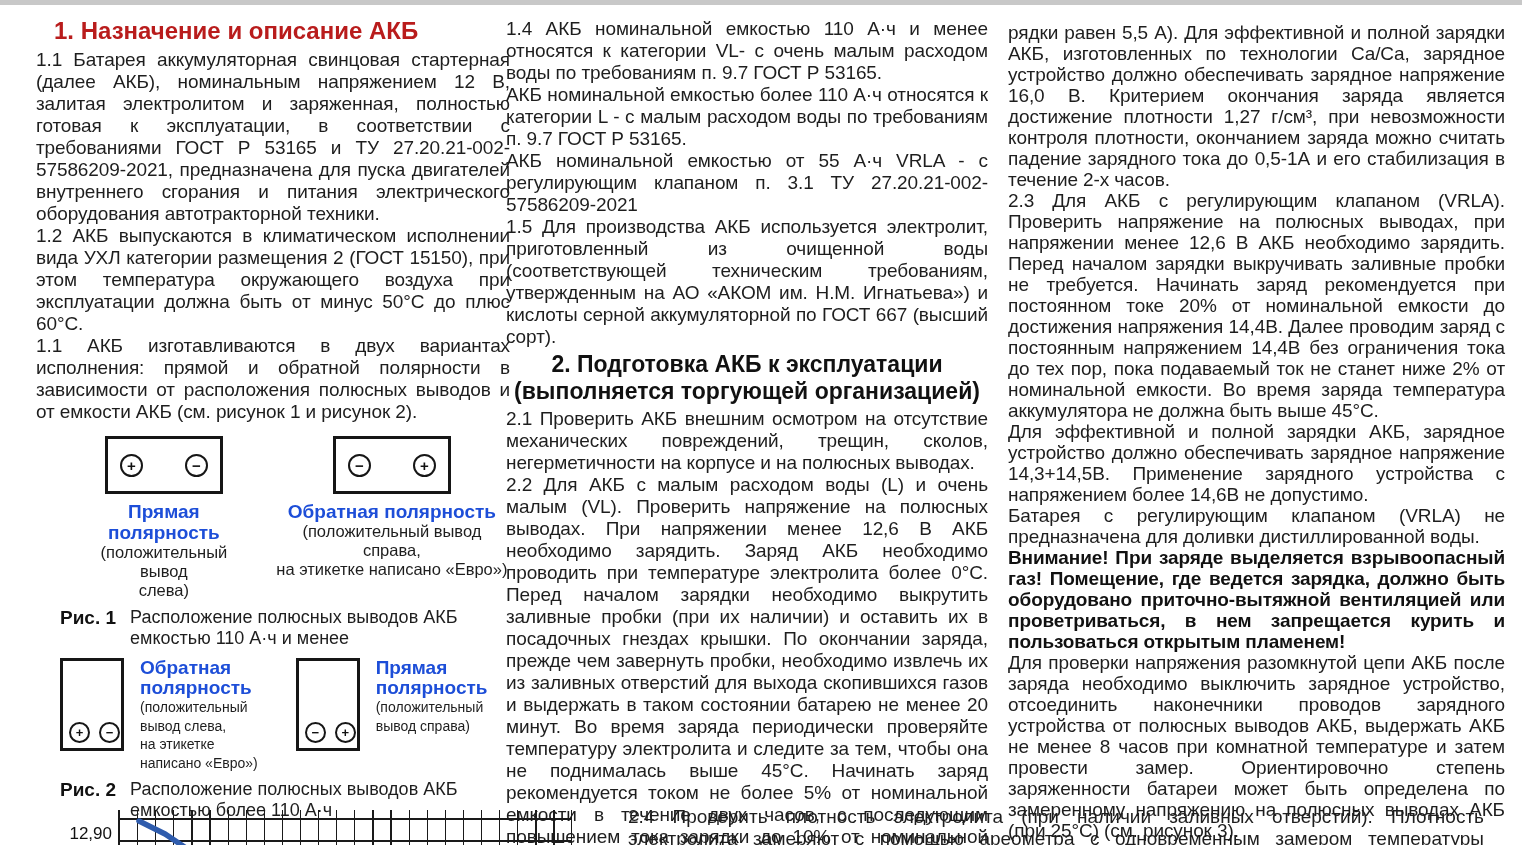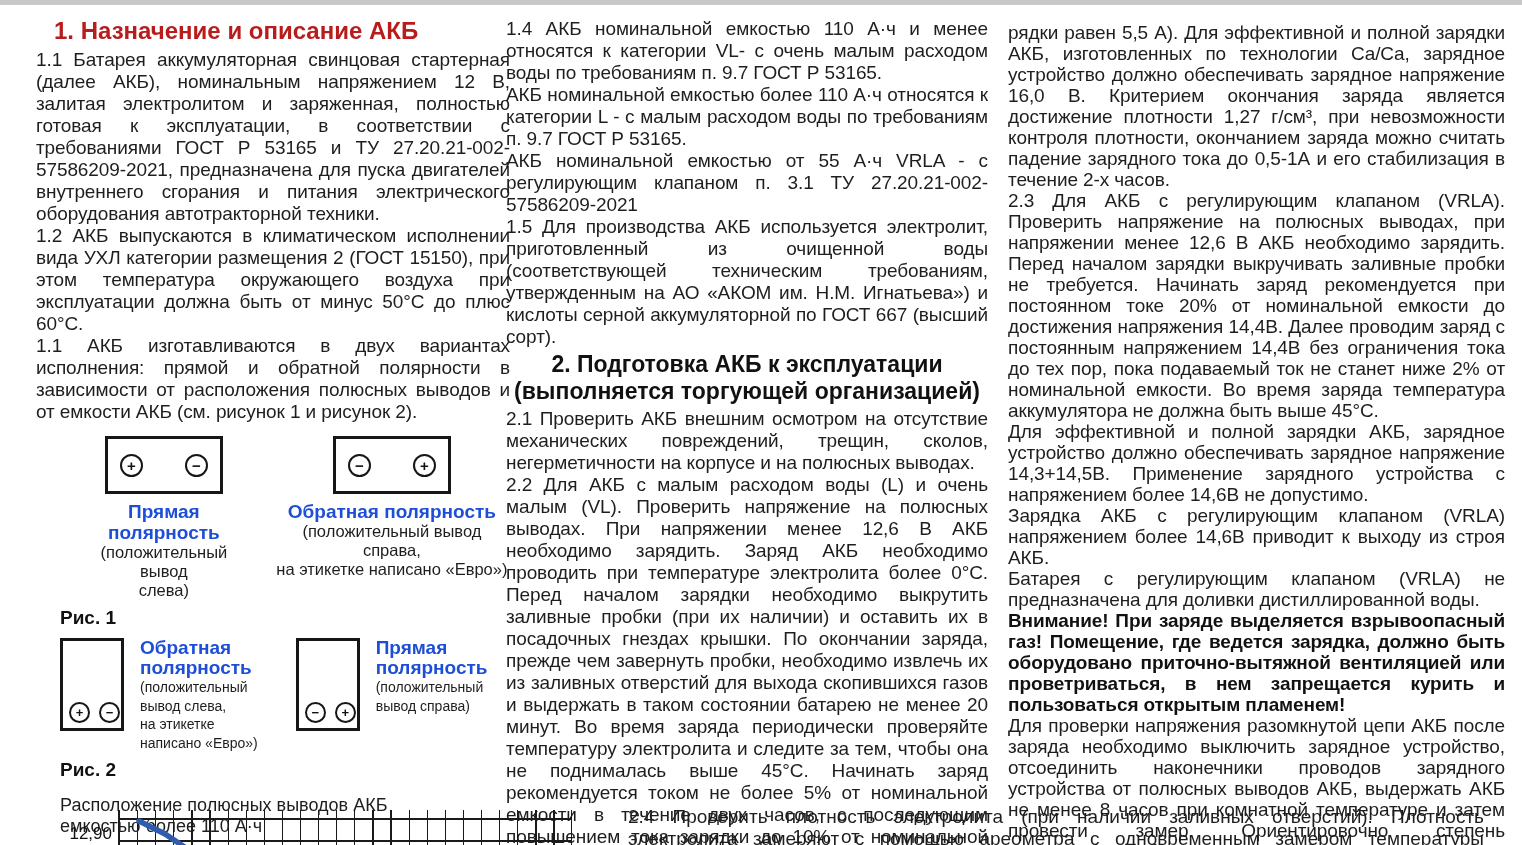--- a/index.html
+++ b/index.html
@@ -24,21 +24,21 @@
   .figcol{display:flex;flex-direction:column;align-items:center;}
   .figcol.l{width:180px;}
   .figcol.r{width:242px;}
   .bat-h{width:118px;height:58px;border:3px solid #161616;box-sizing:border-box;
          display:flex;justify-content:space-between;align-items:center;padding:0 12px;margin-bottom:7px;}
   .term{display:inline-flex;align-items:center;justify-content:center;width:19px;height:19px;
         border:2.5px solid #161616;border-radius:50%;font-weight:bold;font-size:15px;line-height:1;color:#111;}
   .term.small{width:17px;height:17px;font-size:13px;border-width:2.2px;}
   .figtitle{font-weight:bold;font-size:19px;line-height:21px;color:#1d4ed8;}
   .figsub{font-size:16.5px;line-height:19px;}
-  .figcaption{display:flex;gap:14px;margin:7px 0 9px 24px;text-align:left;flex-direction:column;}
+  .figcaption{display:flex;gap:14px;margin:7px 0 9px 24px;text-align:left;}
   .figcaption .lab{font-weight:bold;font-size:19px;white-space:nowrap;color:#111;}
   .figcaption .txt{font-size:18px;line-height:21px;width:392px;}
   .fig2-row{display:flex;gap:38px;margin:8px 0 2px 24px;text-align:left;}
   .fig2-group{display:flex;gap:16px;}
   .bat-v{width:64px;height:93px;border:3px solid #161616;box-sizing:border-box;position:relative;flex:0 0 auto;}
   .bat-terms{position:absolute;bottom:5px;left:6px;display:flex;gap:9px;}
   .fig2-label .figtitle{line-height:20px;}
   .fig2-label .figsub{font-size:14px;line-height:18.5px;}
   
   .chartfrag{position:absolute;left:78px;top:810px;display:flex;}
@@ -80,20 +80,21 @@
         <span class="term">−</span>
         <span class="term">+</span>
       </div>
       <div class="figtitle">Обратная полярность</div>
       <div class="figsub preline">(положительный вывод справа,
 на этикетке написано «Евро»)</div>
     </div>
   </div>
   <div class="figcaption">
     <span class="lab">Рис. 1</span>
+    <span class="txt">Расположение полюсных выводов АКБ емкостью 110 А·ч и менее</span>
   </div>
 
   <div class="fig2-row">
     <div class="fig2-group">
       <div class="bat-v">
         <div class="bat-terms">
           <span class="term small">+</span>
           <span class="term small">−</span>
         </div>
       </div>
@@ -134,21 +135,20 @@
   <p>1.5 Для производства АКБ используется электролит, приготовленный из очищенной воды (соответствующей техническим требованиям, утвержденным на АО «АКОМ им. Н.М. Игнатьева»)  и кислоты серной аккумуляторной по  ГОСТ 667 (высший сорт).</p>
   <h2 class="h">2. Подготовка АКБ к эксплуатации (выполняется торгующей организацией)</h2>
   <p>2.1 Проверить АКБ внешним осмотром на отсутствие механических повреждений, трещин, сколов, негерметичности на корпусе и на полюсных выводах.</p>
   <p>2.2 Для АКБ с малым расходом воды (L) и очень малым (VL). Проверить напряжение на полюсных выводах. При напряжении менее 12,6 В АКБ необходимо зарядить. Заряд АКБ необходимо проводить при температуре электролита более 0°С. Перед началом зарядки необходимо выкрутить заливные пробки (при их наличии) и оставить их в посадочных гнездах крышки. По окончании заряда, прежде чем завернуть пробки, необходимо извлечь их из заливных отверстий для выхода скопившихся газов и выдержать в таком состоянии батарею не менее 20 минут. Во время заряда периодически проверяйте температуру электролита и следите за тем, чтобы она не поднималась выше 45°С. Начинать заряд рекомендуется током не более 5% от номинальной емкости в течение двух часов, с последующим повышением тока зарядки до 10% от номинальной емкости (например, для АКБ номинальной  емкостью 55 А·ч ток за-</p>
 </div>
 
 <div id="col3" class="col">
   <p>рядки  равен 5,5 А). Для эффективной и полной зарядки АКБ, изготовленных по технологии Ca/Ca, зарядное устройство должно обеспечивать зарядное напряжение 16,0 В. Критерием окончания заряда является достижение плотности 1,27 г/см³, при невозможности контроля плотности, окончанием заряда можно считать падение зарядного тока до 0,5-1А и его стабилизация в течение 2-х часов.</p>
   <p>2.3 Для АКБ с регулирующим клапаном (VRLA). Проверить напряжение на полюсных выводах, при напряжении менее 12,6 В АКБ необходимо зарядить. Перед началом зарядки выкручивать заливные пробки не требуется. Начинать заряд рекомендуется при постоянном токе 20% от номинальной емкости до достижения напряжения 14,4В. Далее проводим заряд с постоянным напряжением 14,4В без ограничения тока до тех пор, пока подаваемый ток не станет ниже 2% от номинальной емкости. Во время заряда температура аккумулятора не должна быть выше 45°С.</p>
   <p>Для эффективной и полной зарядки АКБ, зарядное устройство должно обеспечивать зарядное напряжение 14,3+14,5В. Применение зарядного устройства с напряжением более 14,6В не допустимо.</p>
-  <p>Зарядка АКБ с регулирующим клапаном (VRLA) напряжением более 14,6В приводит к выходу из строя АКБ.</p>
   <p>Батарея с регулирующим клапаном (VRLA) не предназначена для доливки дистиллированной воды.</p>
   <p class="boldpara">Внимание! При заряде выделяется взрывоопасный газ! Помещение, где ведется зарядка, должно быть оборудовано приточно-вытяжной вентиляцией или проветриваться, в нем запрещается курить и пользоваться открытым пламенем!</p>
   <p>Для проверки напряжения разомкнутой цепи АКБ после заряда необходимо выключить зарядное устройство, отсоединить наконечники проводов зарядного устройства от полюсных выводов АКБ, выдержать АКБ не менее 8 часов при комнатной температуре и затем провести замер. Ориентировочно степень заряженности батареи может быть определена по замеренному напряжению на полюсных выводах АКБ (при 25°С) (см. рисунок 3).</p>
 </div>
 
 <div class="chartfrag">
   <div class="ylabels">
     <div class="ytick yt0">12,90</div>
     <div class="ytick yt1">12,80</div>
   </div>

